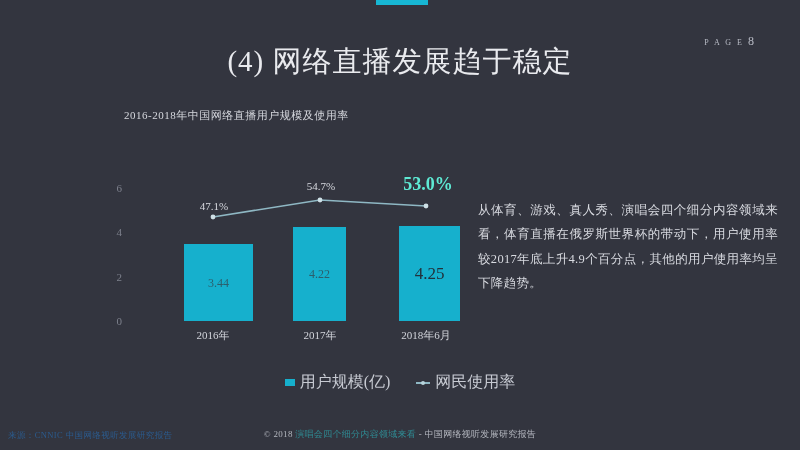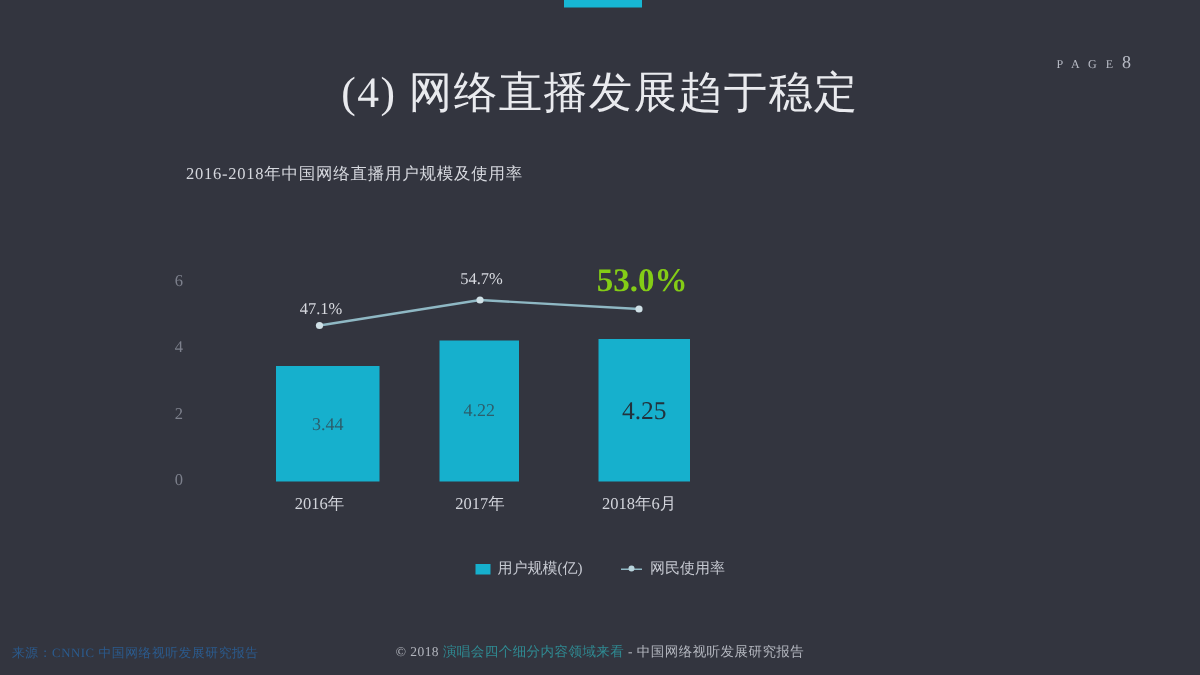--- a/index.html
+++ b/index.html
@@ -131,22 +131,22 @@
   }
 
   .pct-label {
     position: absolute;
     font-size: 11px;
     color: #d7d9df;
     transform: translateX(-50%);
     white-space: nowrap;
   }
   .pct-label.highlight {
-    font-size: 22px;
-    color: #84cc16;
+    font-size: 18px;
+    color: #5eead4;
     font-weight: 700;
   }
 
   .cat-label {
     position: absolute;
     font-size: 11px;
     color: #d2d4db;
     transform: translateX(-50%);
     white-space: nowrap;
   }
@@ -159,21 +159,21 @@
     top: 372px;
     display: flex;
     justify-content: center;
     align-items: center;
     gap: 26px;
   }
   .legend-item {
     display: flex;
     align-items: center;
     gap: 5px;
-    font-size: 10px;
+    font-size: 16px;
     color: #c7cad2;
   }
   .legend-swatch-bar {
     width: 10px;
     height: 7px;
     background: #16b0cd;
     display: inline-block;
   }
   .legend-swatch-line {
     width: 14px;
@@ -297,20 +297,21 @@
     <div class="legend-item">
       <span class="legend-swatch-bar"></span>
       <span>用户规模(亿)</span>
     </div>
     <div class="legend-item">
       <span class="legend-swatch-line"></span>
       <span>网民使用率</span>
     </div>
   </div>
 
+  <div class="commentary">从体育、游戏、真人秀、演唱会四个细分内容领域来看，体育直播在俄罗斯世界杯的带动下，用户使用率较2017年底上升4.9个百分点，其他的用户使用率均呈下降趋势。</div>
 
   <div class="footer-source">来源：CNNIC 中国网络视听发展研究报告</div>
 
   <div class="footer-center">
     <span>© 2018 </span><span class="teal">演唱会四个细分内容领域来看</span><span> - 中国网络视听发展研究报告</span>
   </div>
 
 </div>
 
 </body></html>

